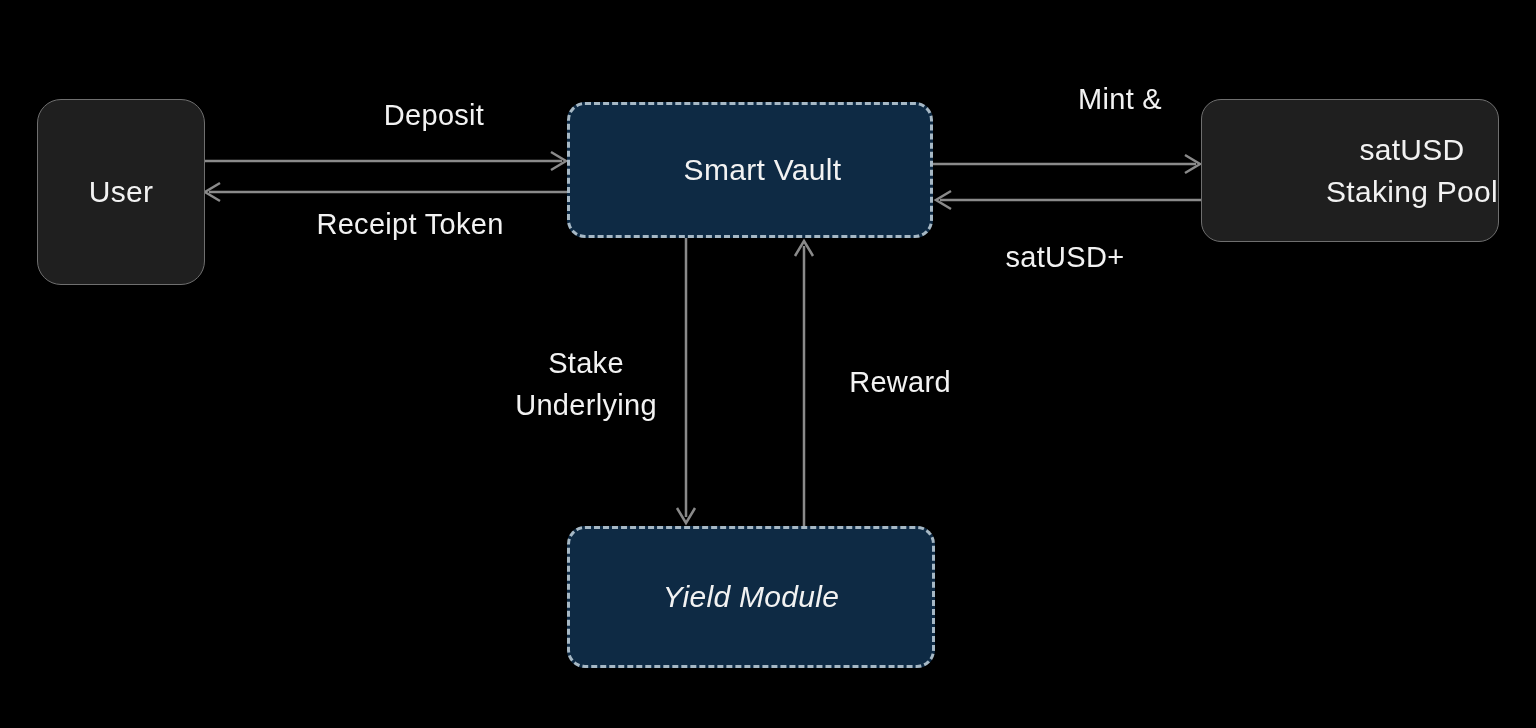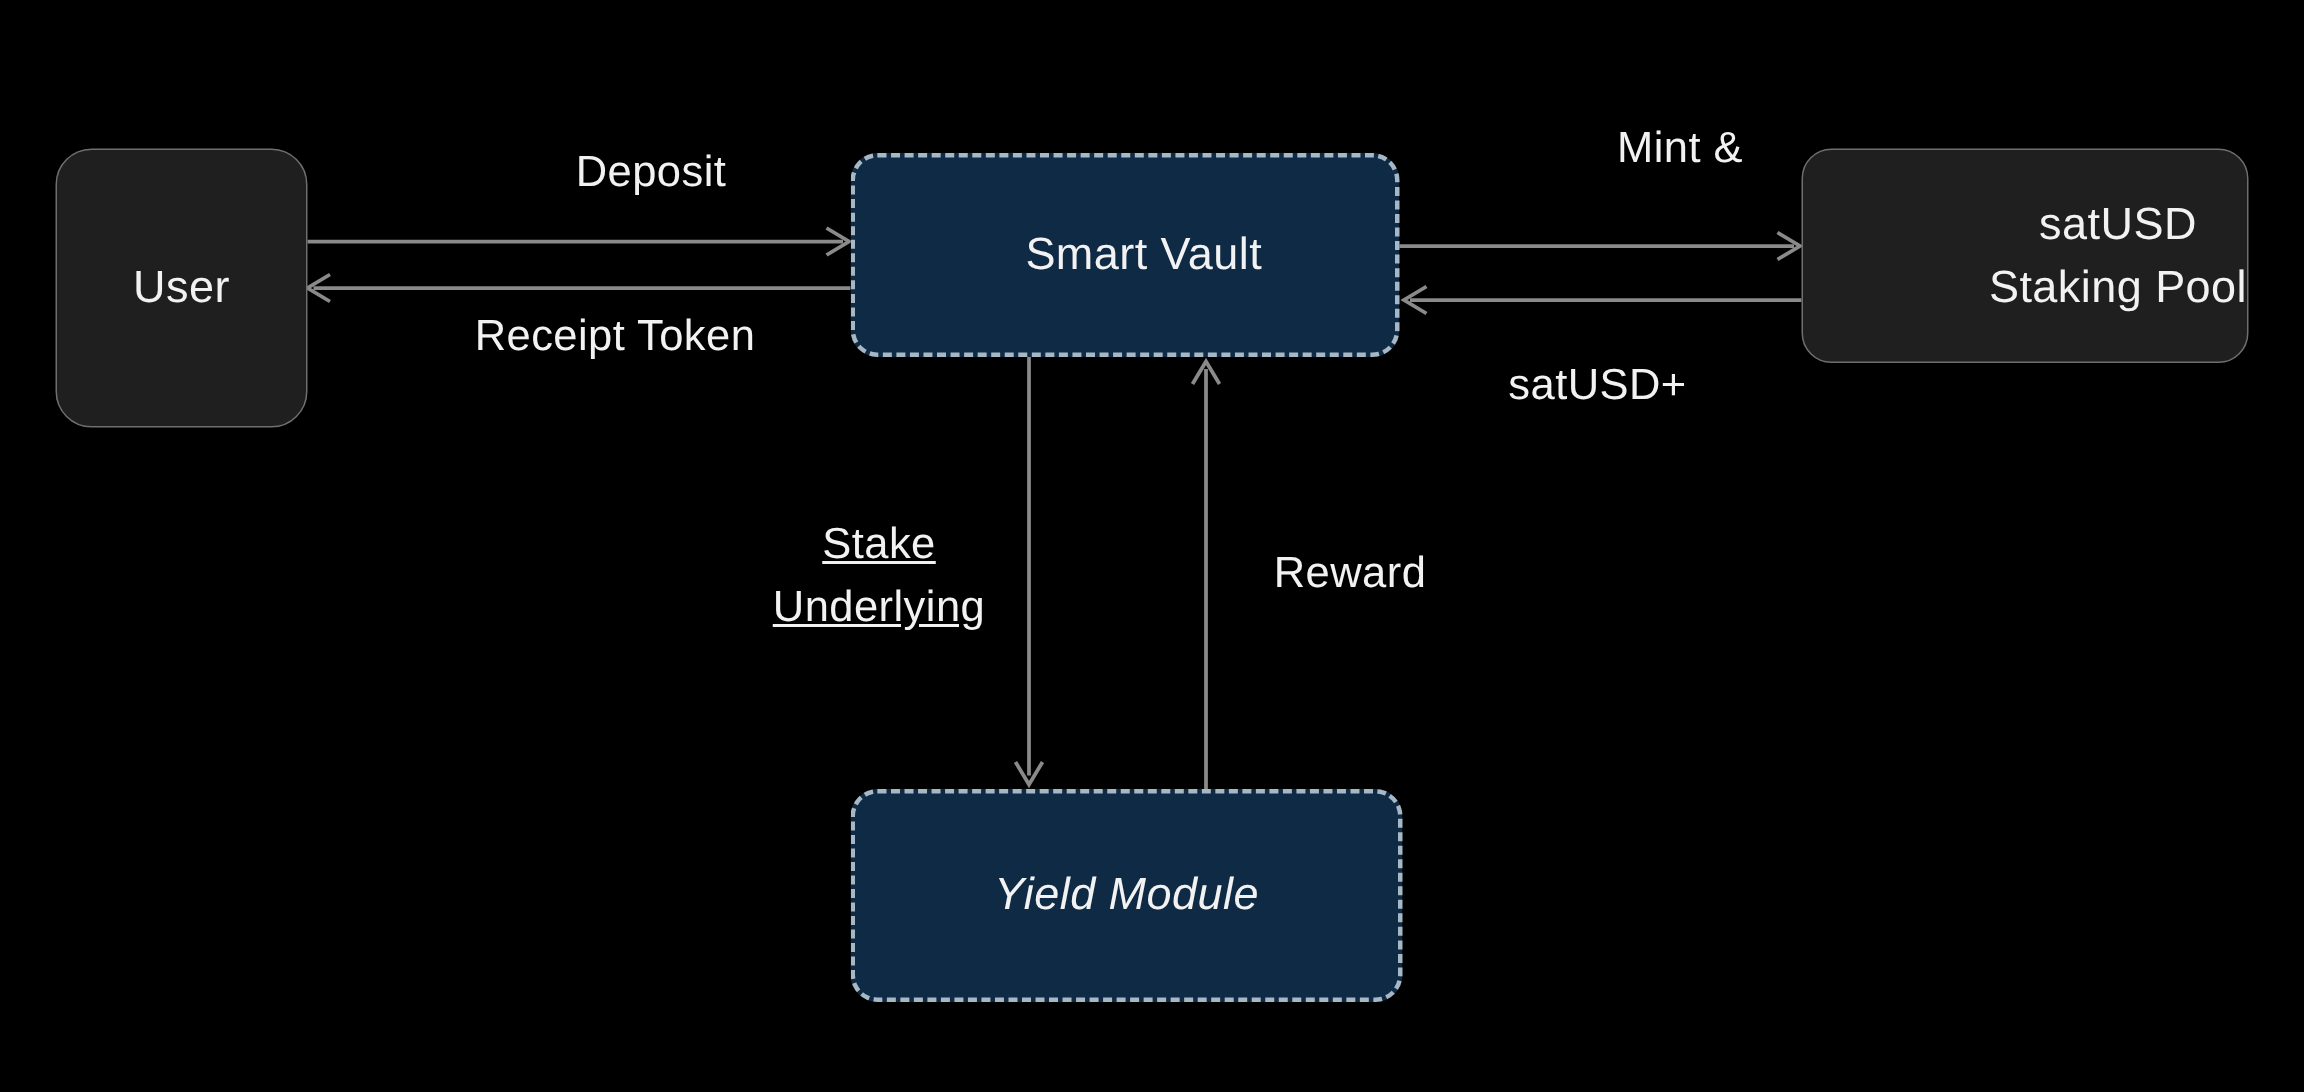--- a/index.html
+++ b/index.html
@@ -47,21 +47,21 @@
     position:absolute;
     transform:translate(-50%,-50%);
     font-size:29px;line-height:42px;letter-spacing:.3px;
     text-align:center;white-space:nowrap;
     color:var(--text);
   }
   .label-deposit{left:386px;top:115px;margin-left:48px;}
   .label-receipt{left:386px;top:224px;margin-left:24px;}
   .label-mint{left:1120px;top:99px;}
   .label-satusd-plus{left:1065px;top:257px;text-align:right;}
-  .label-stake-underlying{left:586px;top:384px;text-decoration:underline;}
+  .label-stake-underlying{left:586px;top:384px;}
   .label-reward{left:900px;top:382px;}
   .line2{display:block;}
 </style>
 </head>
 <body>
 
 <div class="canvas">
 
   <svg class="edges" viewBox="0 0 1536 728" xmlns="http://www.w3.org/2000/svg">
     <g>

